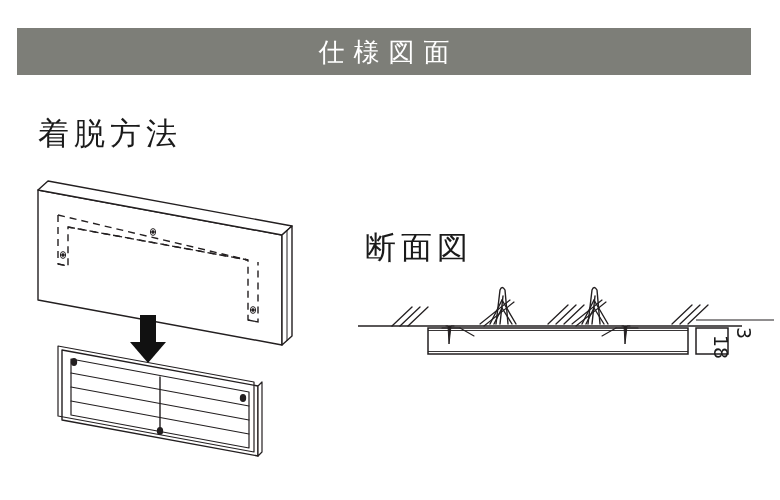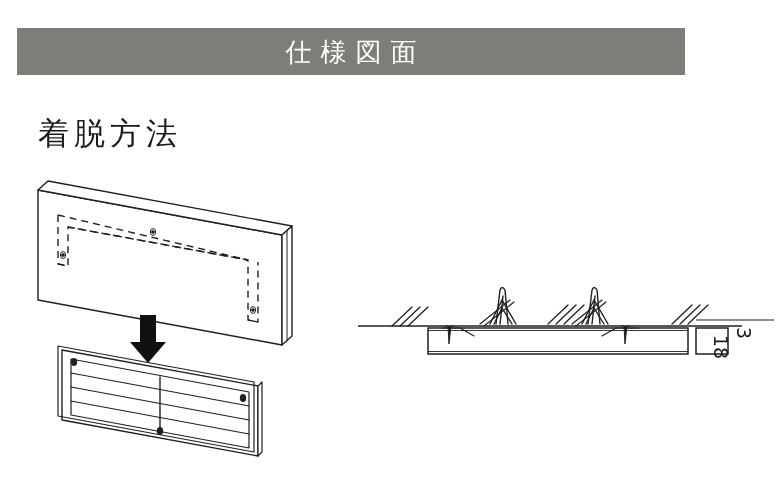--- a/index.html
+++ b/index.html
@@ -19,21 +19,21 @@
     width: 780px;
     height: 500px;
     background: #ffffff;
   }
 
   
   #banner {
     position: absolute;
     left: 17px;
     top: 28px;
-    width: 668px;
+    width: 734px;
     height: 47px;
     background: #7d7e78;
     display: flex;
     align-items: center;
     justify-content: center;
   }
   #banner-title {
     color: #ffffff;
     font-size: 26px;
     letter-spacing: 9px;
@@ -88,20 +88,21 @@
 <body>
 
 <div id="page">
 
   <div id="banner">
     <div id="banner-title">仕様図面</div>
   </div>
 
   <div id="heading-left" class="section-heading">着脱方法</div>
 
+  <div id="heading-right" class="section-heading">断面図</div>
 
   <svg id="dwg-attach" class="drawing" viewBox="0 0 340 330">
 
     <g fill="none" stroke="#231f20" stroke-width="1.4" stroke-linejoin="round" stroke-linecap="round">
 
       <polygon points="38,30 282,75 282,185 38,140" fill="#ffffff"></polygon>
 
       <polygon points="38,30 48,21 292,66 282,75" fill="#ffffff"></polygon>
 
       <polygon points="282,75 292,66 292,176 282,185" fill="#ffffff"></polygon>

